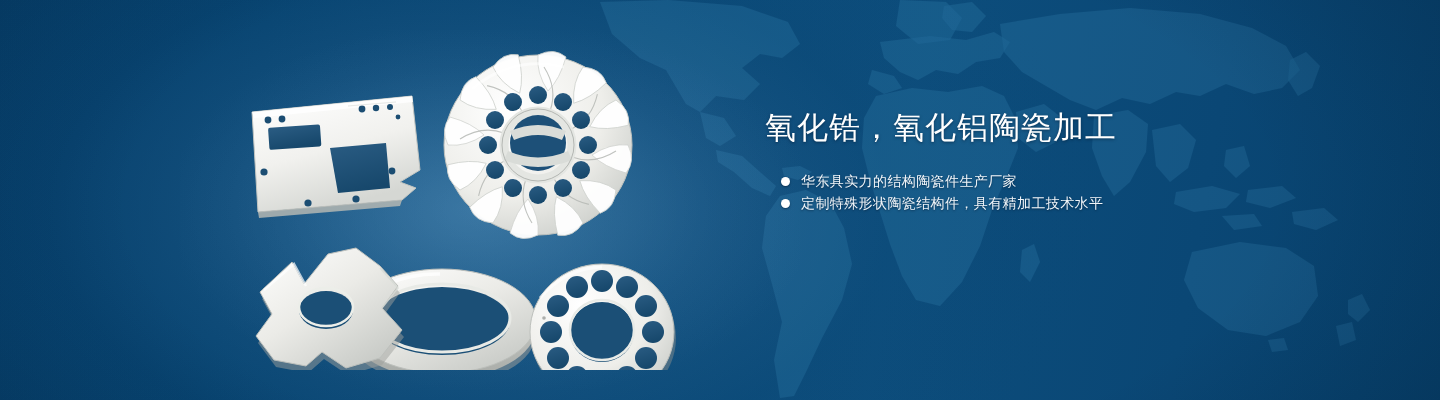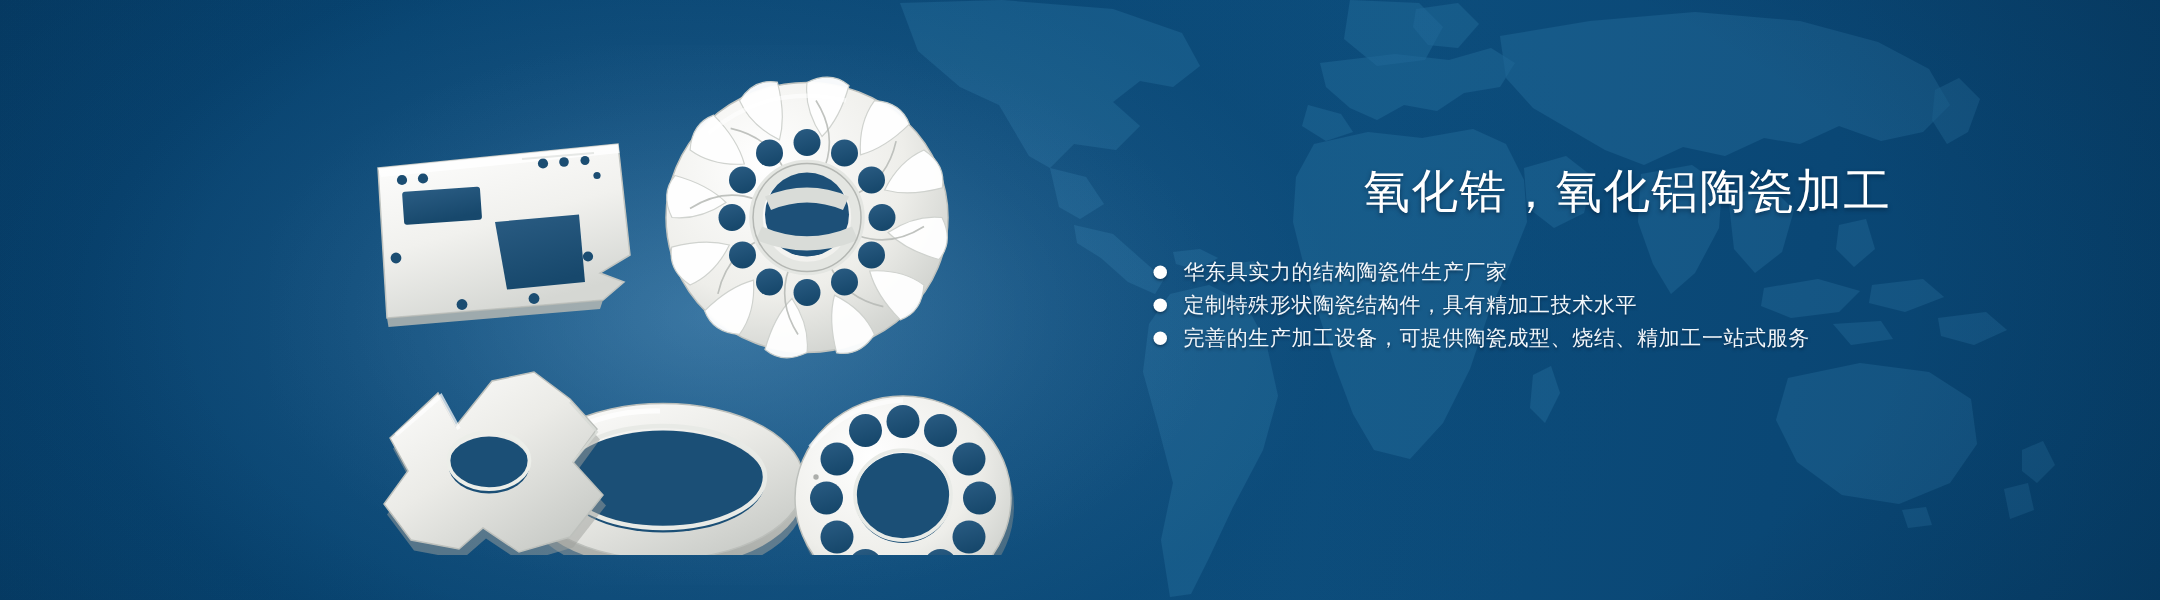--- a/index.html
+++ b/index.html
@@ -67,35 +67,34 @@
     width: 470px; height: 330px;
   }
   .products svg { display: block; }
 
   
   .text-block {
     position: absolute;
     left: 765px;
     top: 108px;
     width: 640px;
-    text-align: center;
   }
   .headline {
     font-size: 31px;
     line-height: 40px;
     color: #ffffff;
     letter-spacing: 1px;
     font-weight: 400;
     margin: 0 0 22px 0;
     text-shadow: 0 1px 3px rgba(0,24,48,0.55);
     white-space: nowrap;
   }
   .bullet-list {
     list-style: none;
-    margin: 4px;
+    margin: 16px;
     padding: 0;
   }
   .bullet-item {
     display: flex;
     align-items: center;
     height: 22px;
     margin-bottom: 0px;
   }
   .bullet-dot {
     width: 9px;
@@ -343,20 +342,16 @@
 
     <ul class="bullet-list">
       <li class="bullet-item">
         <span class="bullet-dot"></span>
         <span class="bullet-text">华东具实力的结构陶瓷件生产厂家</span>
       </li>
       <li class="bullet-item">
         <span class="bullet-dot"></span>
         <span class="bullet-text">定制特殊形状陶瓷结构件，具有精加工技术水平</span>
       </li>
-      <li class="bullet-item">
-        <span class="bullet-dot"></span>
-        <span class="bullet-text">完善的生产加工设备，可提供陶瓷成型、烧结、精加工一站式服务</span>
-      </li>
     </ul>
   </div>
 
 </div>
 
 </body></html>

